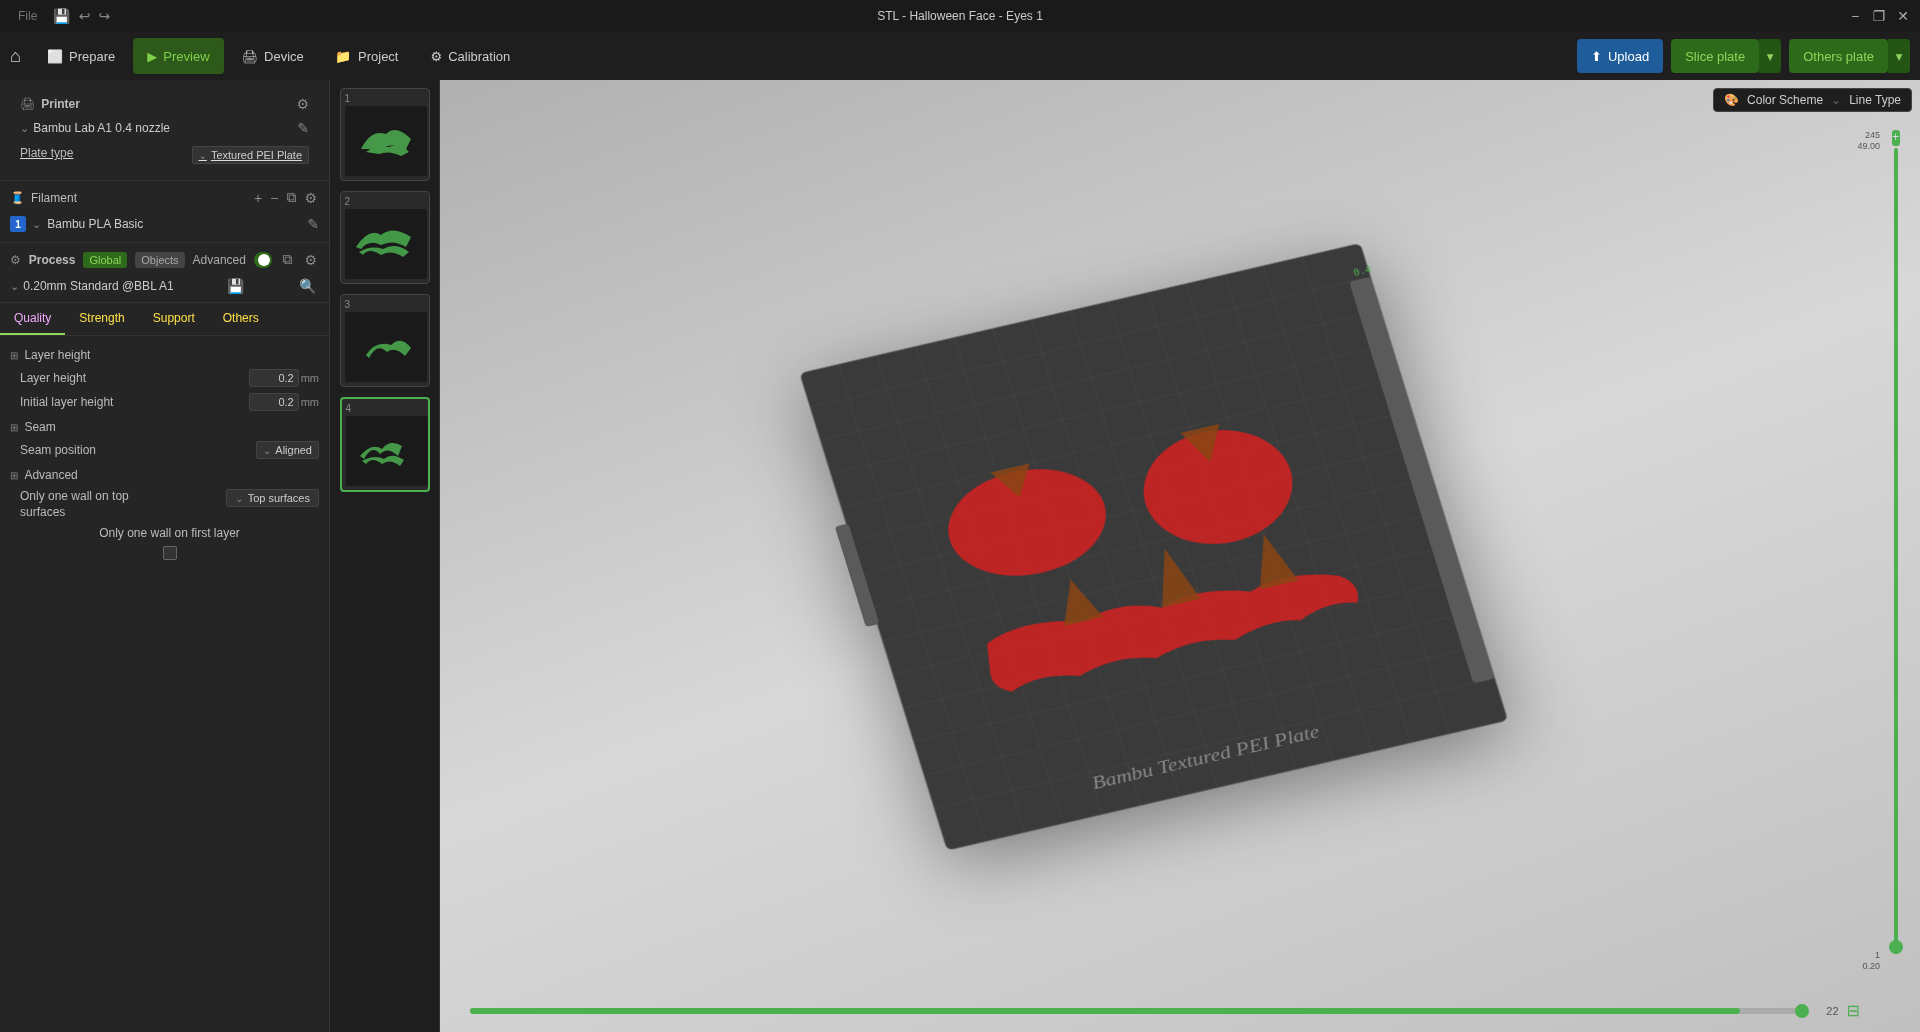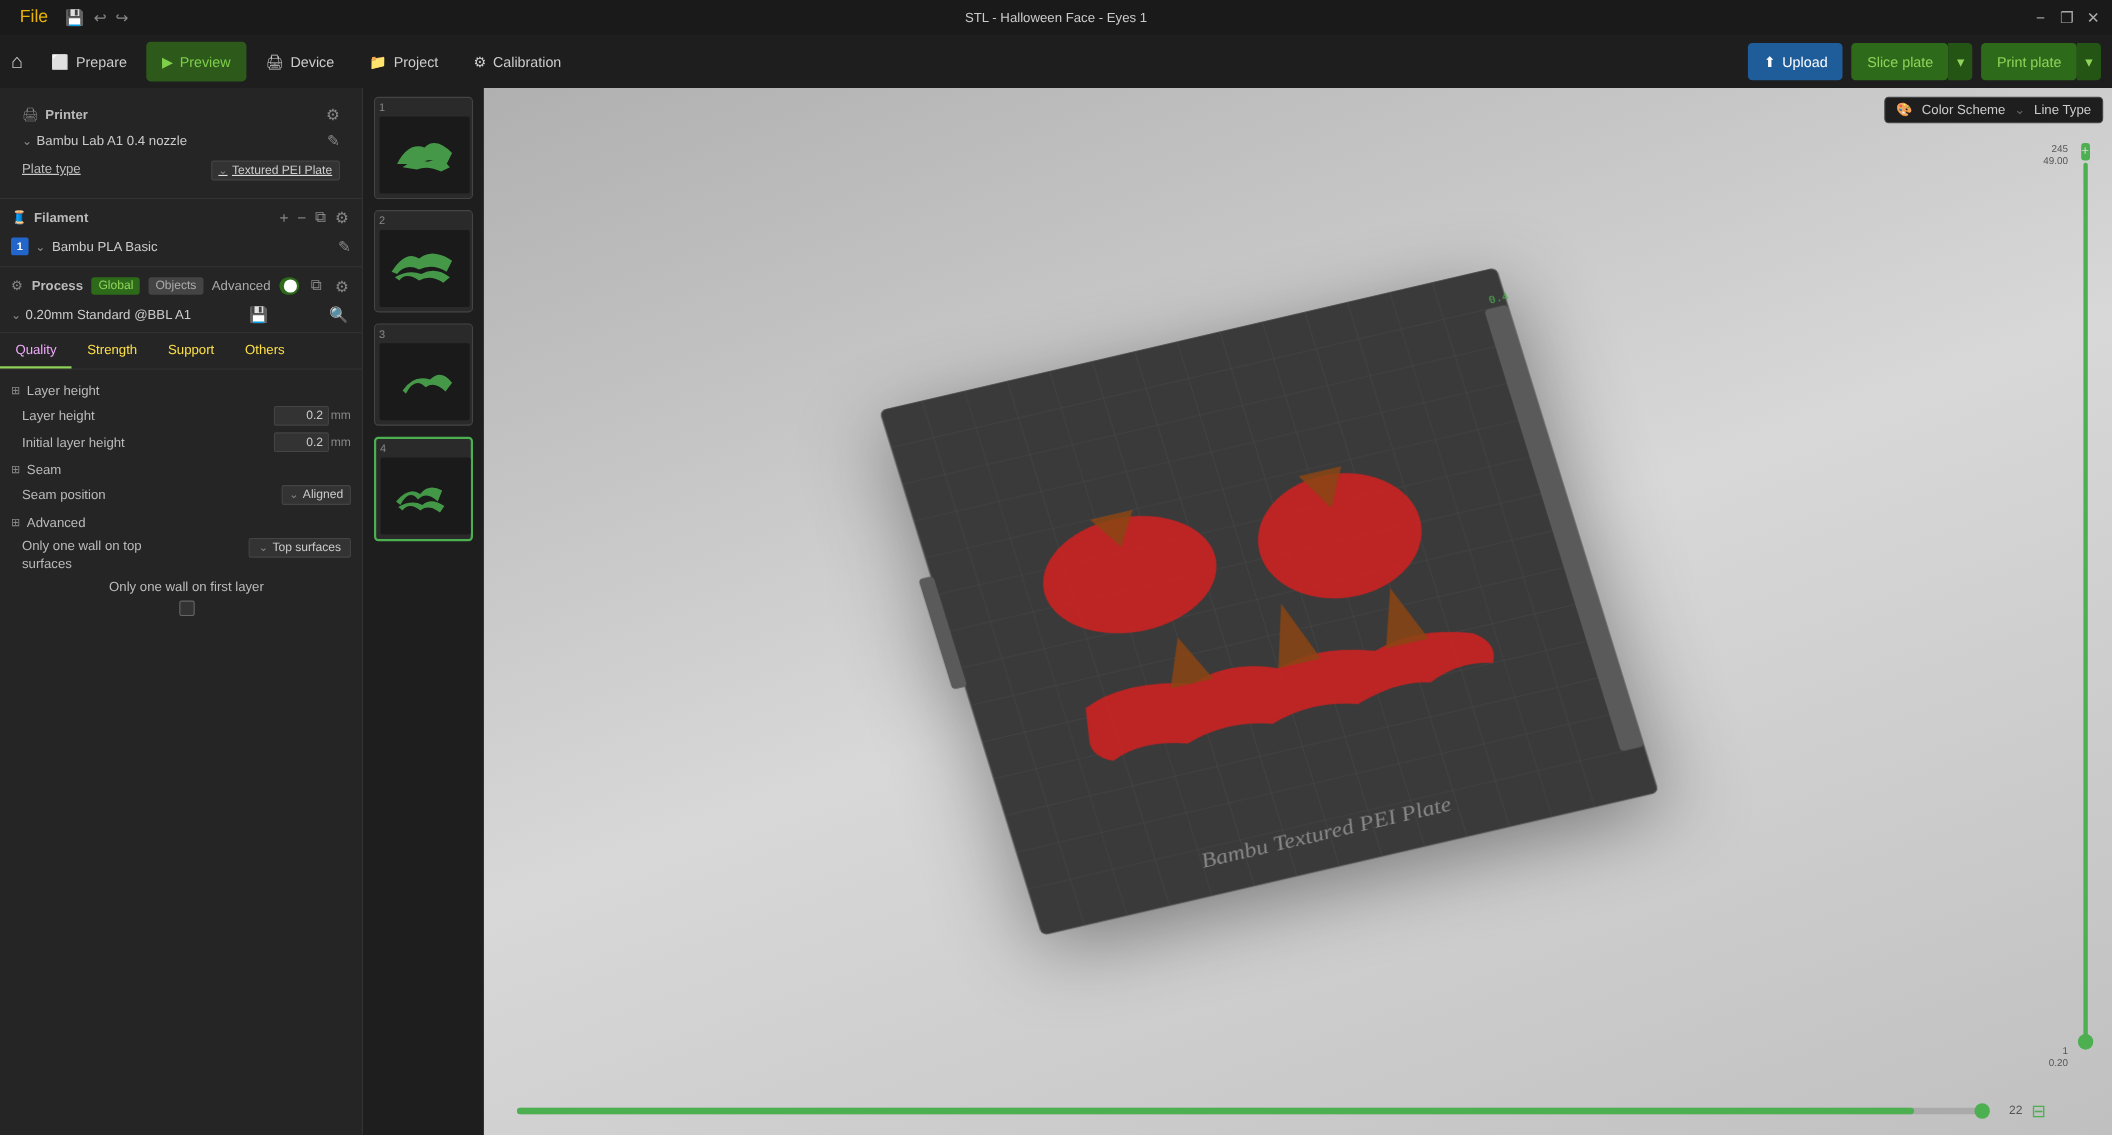--- a/index.html
+++ b/index.html
@@ -121,21 +121,21 @@
     .advanced-label { color: #bbb; font-size: 12px; flex: 1; }
 
     
     .wall-dropdown { background: #333; border: 1px solid #444; border-radius: 2px; padding: 2px 8px; color: #ccc; font-size: 11px; display: flex; align-items: center; gap: 4px; cursor: pointer; white-space: nowrap; }
   </style>
 </head>
 <body>
 
 <div id="titlebar">
   <div class="left">
-    <span style="color:#eab308;font-size:16px;cursor:pointer;padding:2px 8px;">File</span>
+    <span style="color:#737373;font-size:12px;cursor:pointer;padding:2px 8px;">File</span>
     <span style="color:#888;font-size:14px;">💾</span>
     <span style="color:#888;font-size:14px;cursor:pointer;">↩</span>
     <span style="color:#888;font-size:14px;cursor:pointer;">↪</span>
   </div>
   <div class="title">STL - Halloween Face - Eyes 1</div>
   <div class="right">
     <span class="win-btn">−</span>
     <span class="win-btn">❐</span>
     <span class="win-btn">✕</span>
   </div>
@@ -170,21 +170,21 @@
       <span>Upload</span>
     </button>
     <div style="display:flex;gap:0;">
       <button class="action-btn slice-btn">
         <span>Slice plate</span>
       </button>
       <button class="dropdown-arrow">▾</button>
     </div>
     <div style="display:flex;gap:0;">
       <button class="action-btn print-btn">
-        <span>Print plate</span>
+        <span>Others plate</span>
       </button>
       <button class="dropdown-arrow">▾</button>
     </div>
   </div>
 </div>
 
 <div id="main">
 
   <div id="leftpanel">
 
@@ -204,21 +204,21 @@
         <div class="dropdown-select">
           <span style="color:#888;font-size:10px;">⌄</span>
           <span>Textured PEI Plate</span>
         </div>
       </div>
     </div>
 
     <div class="filament-section" style="border-bottom:1px solid #333;">
       <div class="filament-header">
         <span style="color:#888;">🧵</span>
-        <span class="panel-label" style="font-weight:700;flex:1;padding-left:6px;">Filament</span>
+        <span class="panel-label" style="font-weight:400;flex:1;padding-left:6px;">Filament</span>
         <div class="filament-actions">
           <button class="icon-btn">+</button>
           <button class="icon-btn">−</button>
           <button class="icon-btn">⧉</button>
           <button class="icon-btn">⚙</button>
         </div>
       </div>
       <div class="filament-row" style="padding: 2px 0 4px 0;">
         <div class="filament-num">1</div>
         <span style="color:#888;font-size:11px;">⌄</span>

